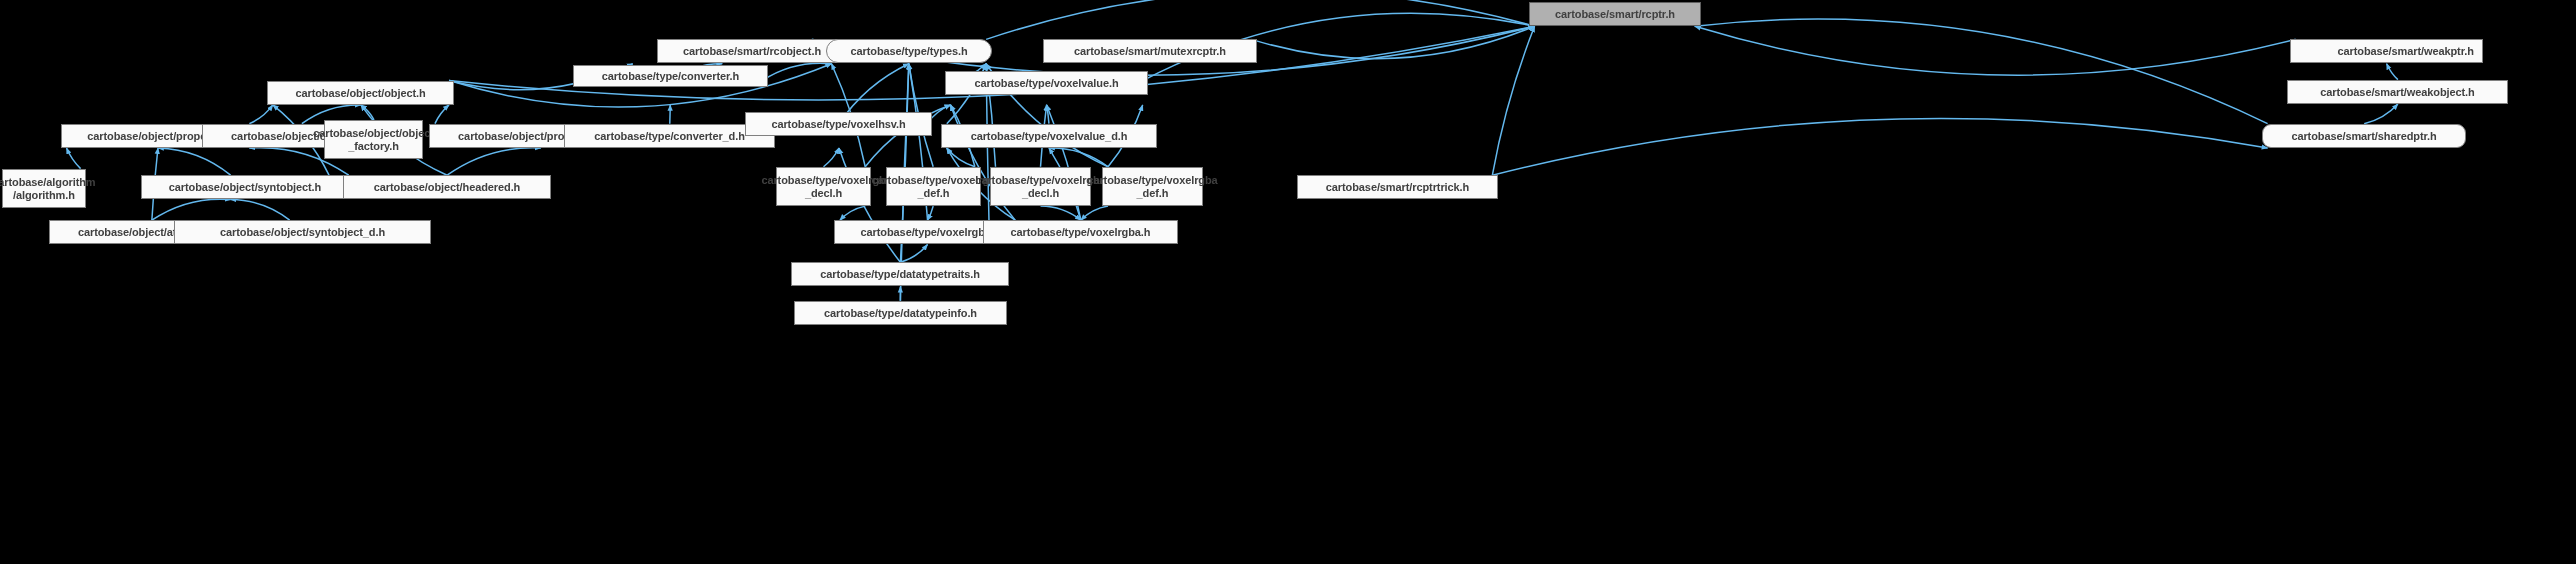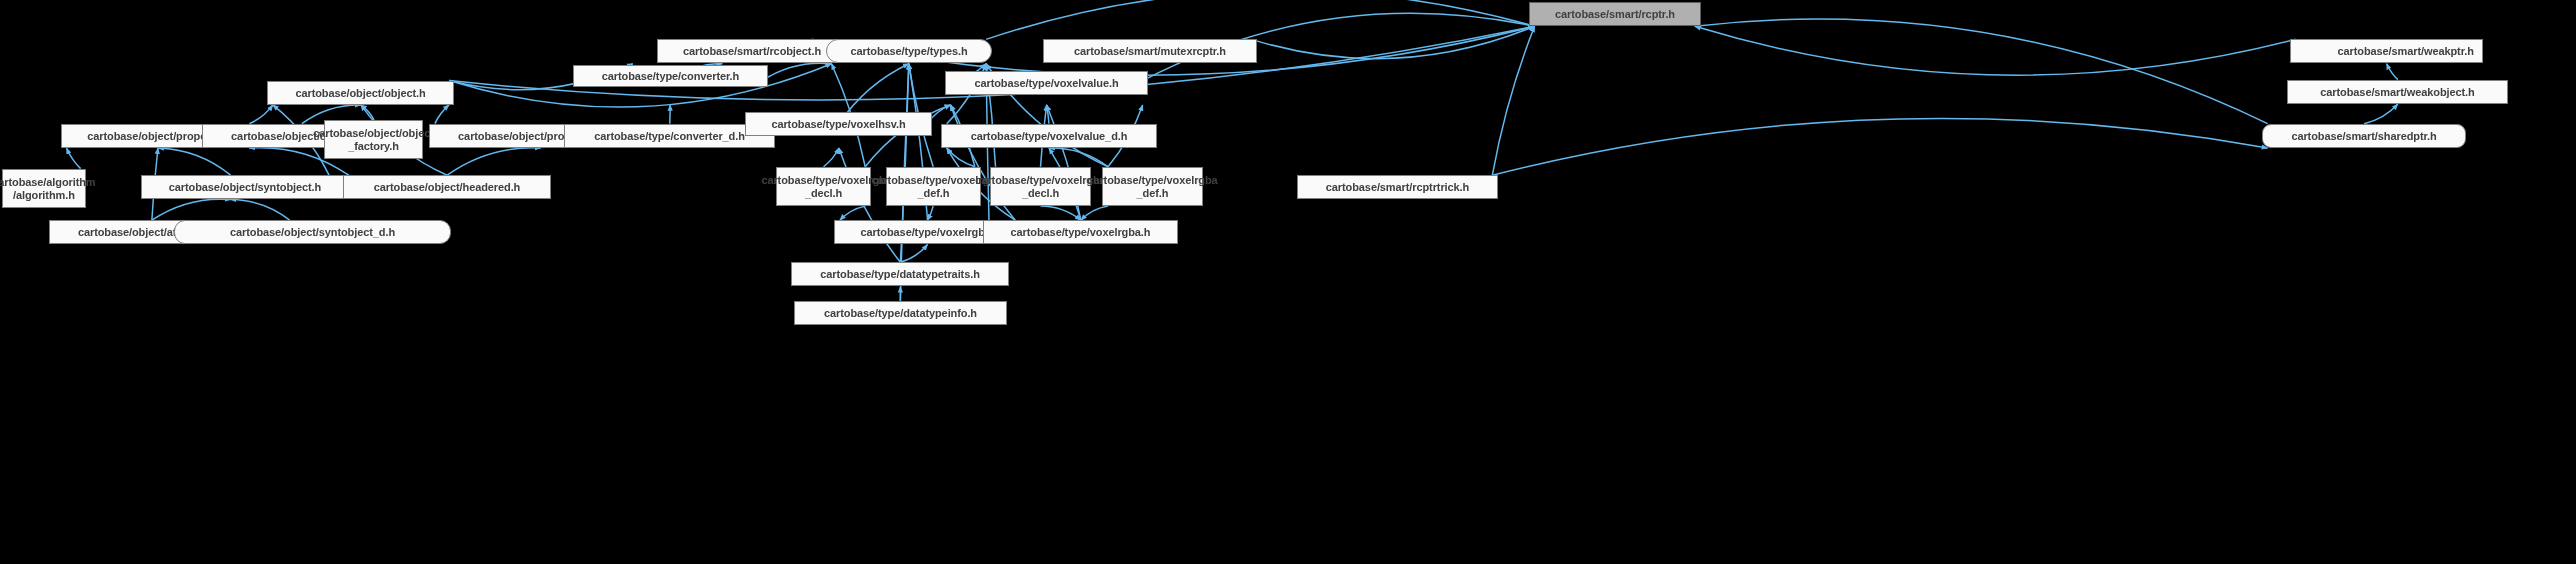--- a/index.html
+++ b/index.html
@@ -148,20 +148,20 @@
       <div class="node" style="left: 776px; top: 167px; width: 95px; height: 39px;"><span class="node-label">cartobase/type/voxelrgb
 _decl.h</span></div>
       <div class="node" style="left: 886px; top: 167px; width: 95px; height: 39px;"><span class="node-label">cartobase/type/voxelrgb
 _def.h</span></div>
       <div class="node" style="left: 990px; top: 167px; width: 101px; height: 39px;"><span class="node-label">cartobase/type/voxelrgba
 _decl.h</span></div>
       <div class="node" style="left: 1102px; top: 167px; width: 101px; height: 39px;"><span class="node-label">cartobase/type/voxelrgba
 _def.h</span></div>
       <div class="node" style="left: 1297px; top: 175px; width: 201px; height: 24.4px;"><span class="node-label">cartobase/smart/rcptrtrick.h</span></div>
       <div class="node" style="left: 49px; top: 220px; width: 206px; height: 24.4px;"><span class="node-label">cartobase/object/attributed.h</span></div>
-      <div class="node" style="left: 174px; top: 220px; width: 277px; height: 24.4px; border-radius: 11px;"><span class="node-label">cartobase/object/syntobject_d.h</span></div>
+      <div class="node" style="left: 174px; top: 220px; width: 257px; height: 24.4px;"><span class="node-label">cartobase/object/syntobject_d.h</span></div>
       <div class="node" style="left: 834px; top: 220px; width: 187px; height: 24.4px;"><span class="node-label">cartobase/type/voxelrgb.h</span></div>
       <div class="node" style="left: 983px; top: 220px; width: 195px; height: 24.4px;"><span class="node-label">cartobase/type/voxelrgba.h</span></div>
       <div class="node" style="left: 791px; top: 262px; width: 218px; height: 24.4px;"><span class="node-label">cartobase/type/datatypetraits.h</span></div>
       <div class="node" style="left: 794px; top: 301px; width: 213px; height: 24.4px;"><span class="node-label">cartobase/type/datatypeinfo.h</span></div>
     </div>
 </div>
 
 
 </body></html>

